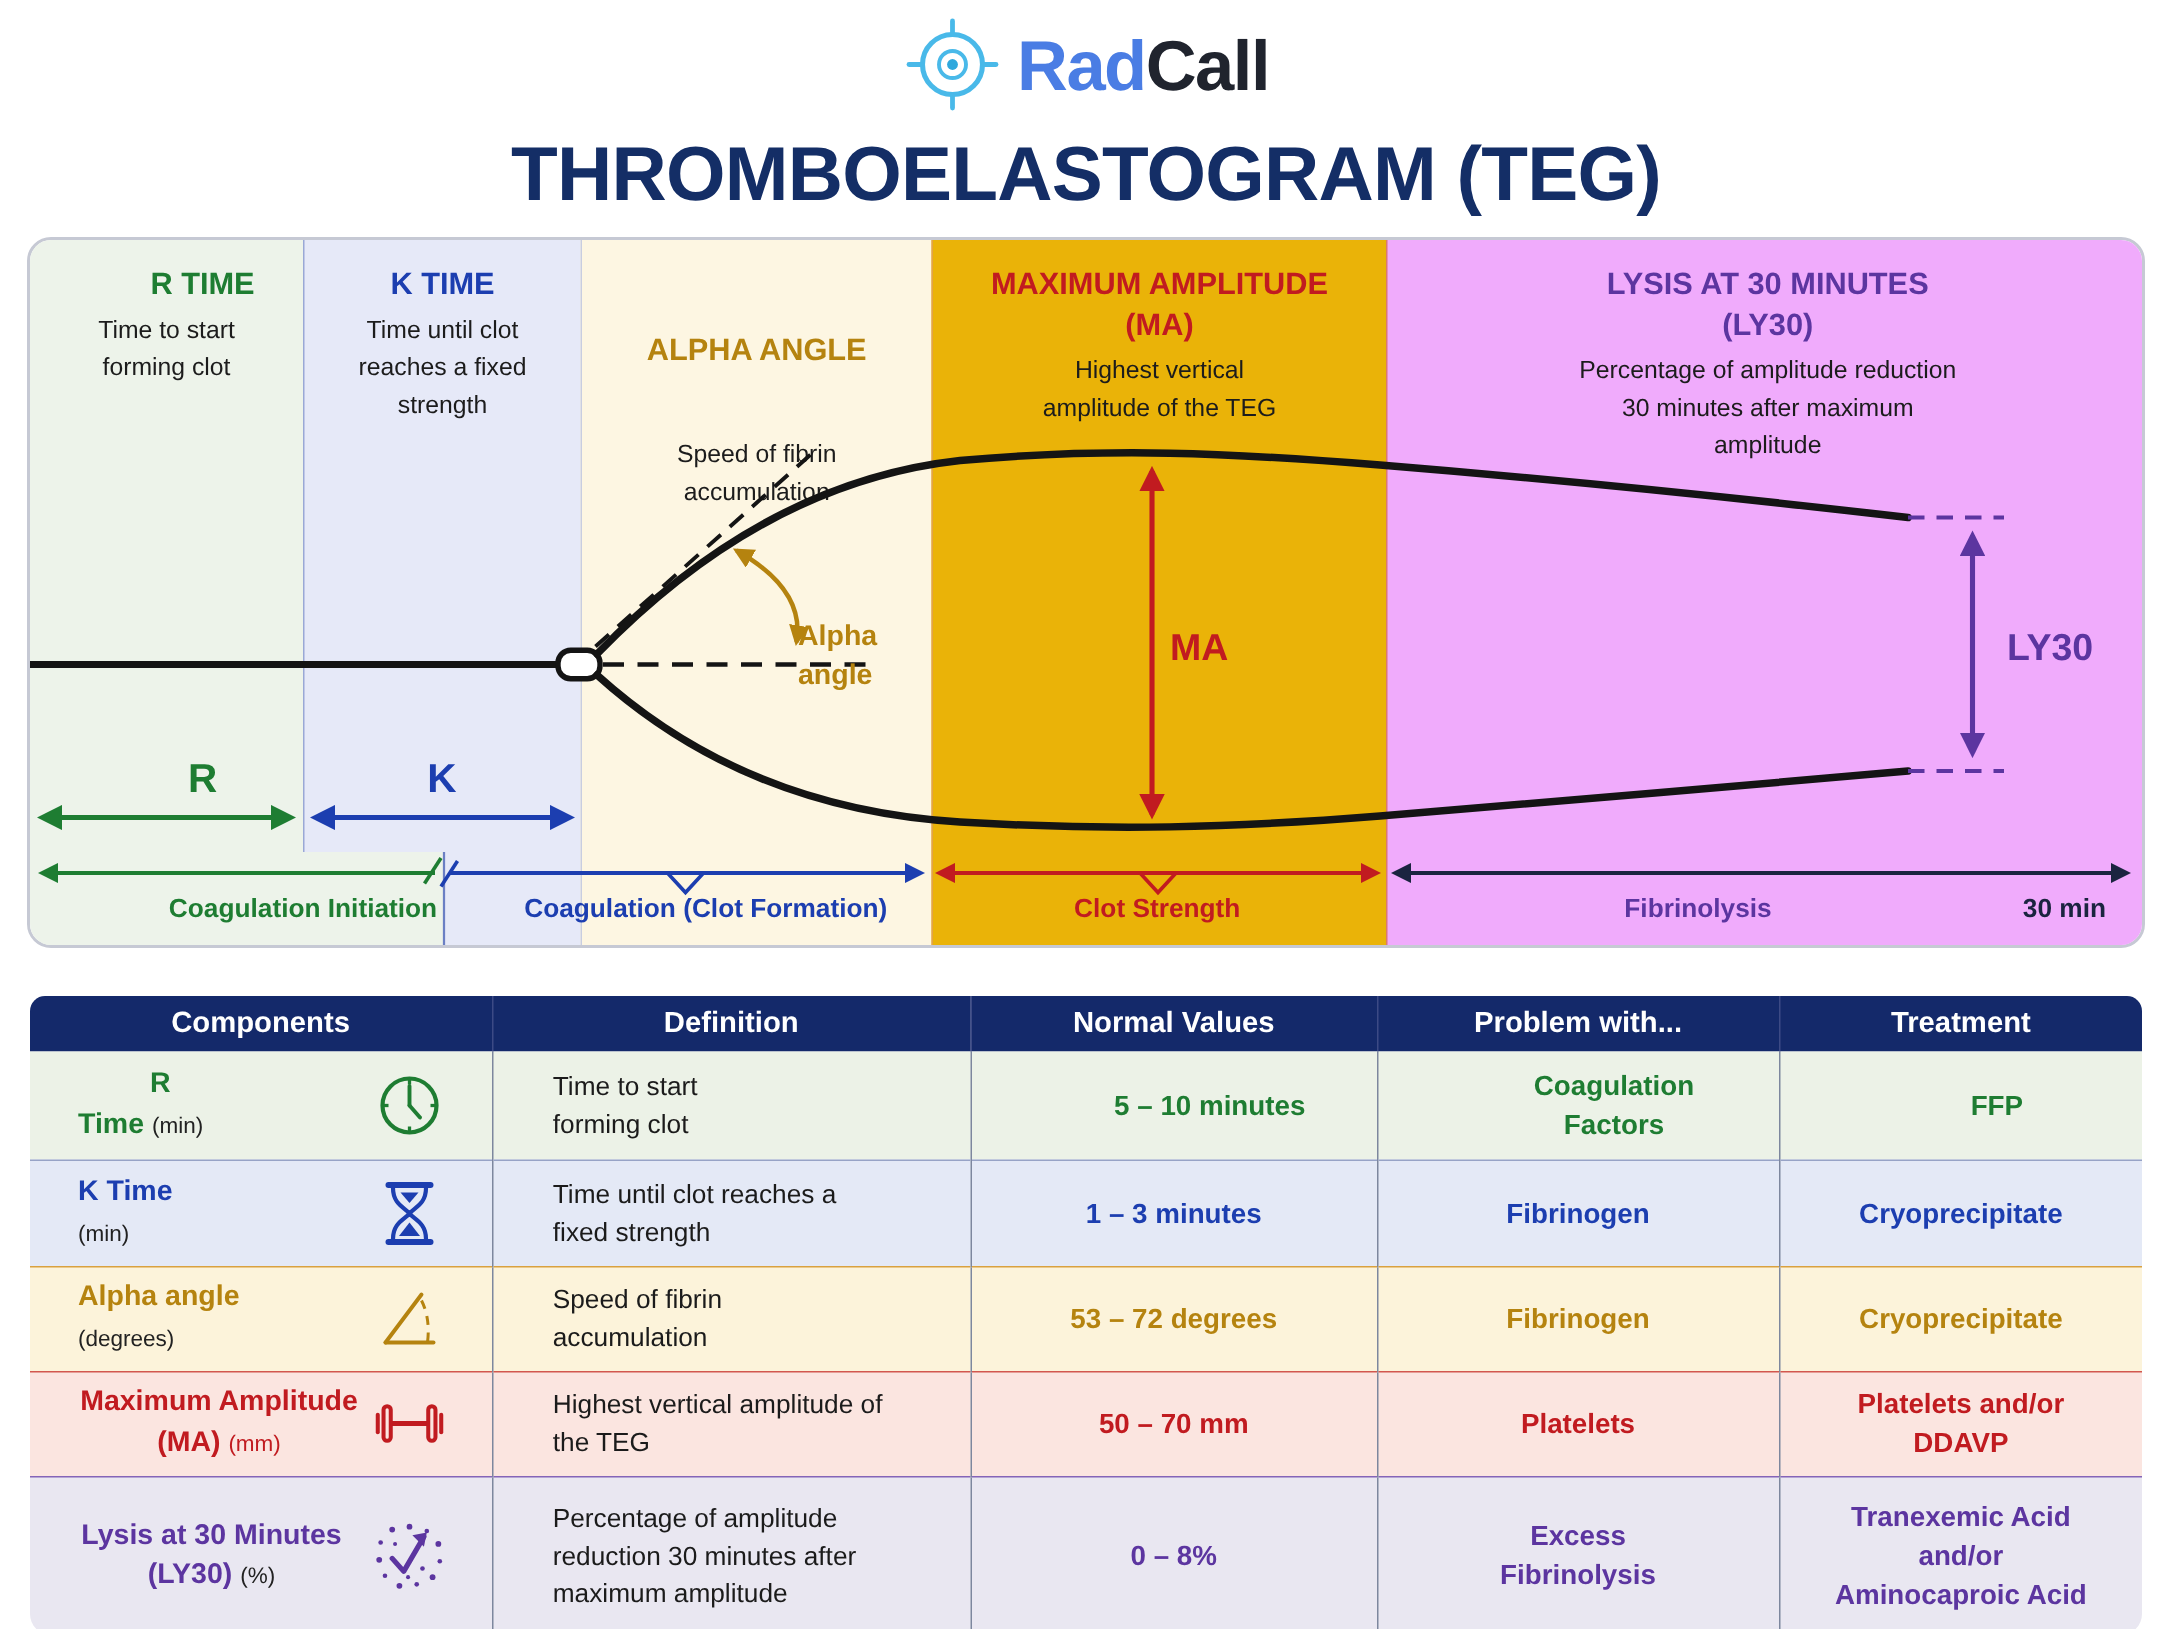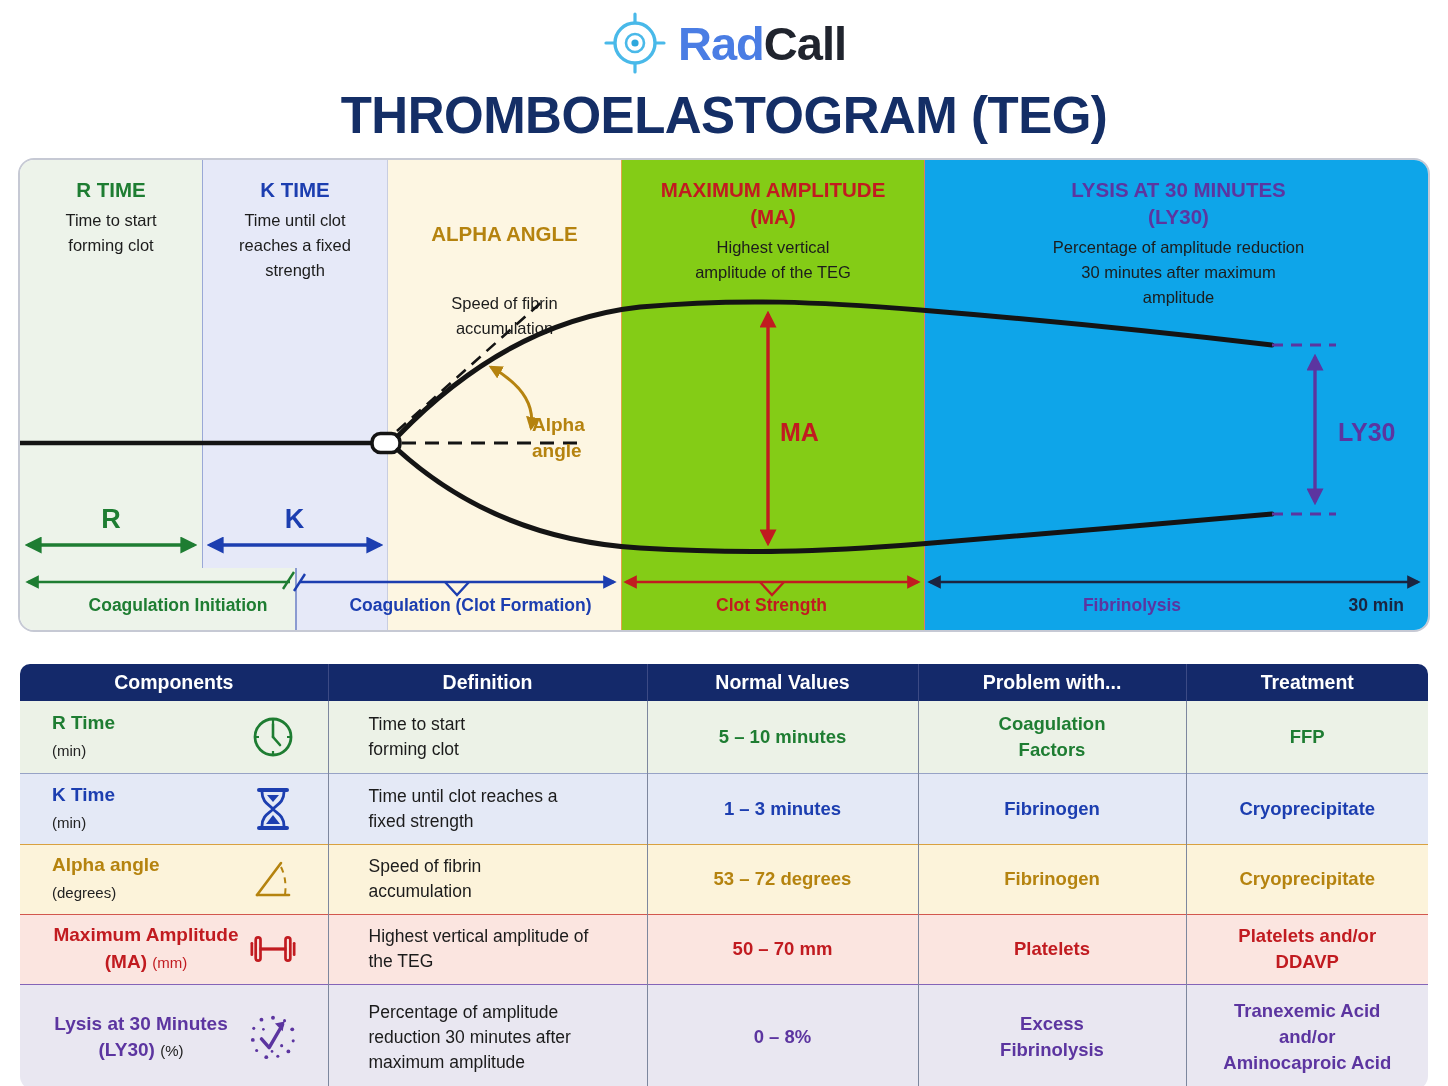--- a/index.html
+++ b/index.html
@@ -12,33 +12,33 @@
   .brand-rad { color:#4a7de4; }
   .brand-call { color:#20242e; }
   .main-title { position:absolute; top:86px; left:0; width:100%; text-align:center; font-size:51px; font-weight:bold; color:#142e66; letter-spacing:-0.5px; }
 
   
   .diagram { position:absolute; left:18px; top:158px; width:1412px; height:474px; border:2px solid #c6c9d4; border-radius:16px; overflow:hidden; background:#fff; }
   .col { position:absolute; top:0; height:474px; }
   .col1 { left:0;    width:182px; background:#edf3ea; }
   .col2 { left:182px; width:185px; background:#e6e9f8; border-left:1.5px solid #9aa8d6; }
   .col3 { left:367px; width:234px; background:#fdf6e2; border-left:1.5px solid #c8cde0; }
-  .col4 { left:601px; width:303px; background:#84cc16; border-left:1.5px solid #e2a24a; }
-  .col5 { left:904px; width:508px; background:#0ea5e9; border-left:1.5px solid #d97b6f; }
+  .col4 { left:601px; width:303px; background:#eab308; border-left:1.5px solid #e2a24a; }
+  .col5 { left:904px; width:508px; background:#f0abfc; border-left:1.5px solid #d97b6f; }
 
   .col-head { position:absolute; top:16px; width:100%; text-align:center; }
   .col-title { font-size:20.5px; font-weight:bold; line-height:1.32; }
   .col-desc  { font-size:16.5px; color:#1c1c1c; line-height:1.5; margin:5px auto 0; }
   .col1 .col-desc { max-width:125px; }
   .col2 .col-desc { max-width:155px; }
   .col3 .col-desc { max-width:150px; }
   .col4 .col-desc { max-width:180px; }
   .col5 .col-desc { max-width:262px; }
 
-  .c-green  { color:#1e7d32; }
+  .c-green  { color:#1e7d32;padding-left:48px; }
   .c-blue   { color:#1c3eb0; }
   .c-gold   { color:#b5830f;margin-top:44px; }
   .c-red    { color:#c11b20; }
   .c-purple { color:#5c35a0; }
   .c-navy   { color:#1b2440; }
 
   .dg-svg { position:absolute; left:0; top:0; width:1412px; height:474px; pointer-events:none; }
 
   .dg-label { position:absolute; font-weight:bold; }
   .lbl-r    { left:0;     top:344px; width:182px; text-align:center; font-size:27px; }

